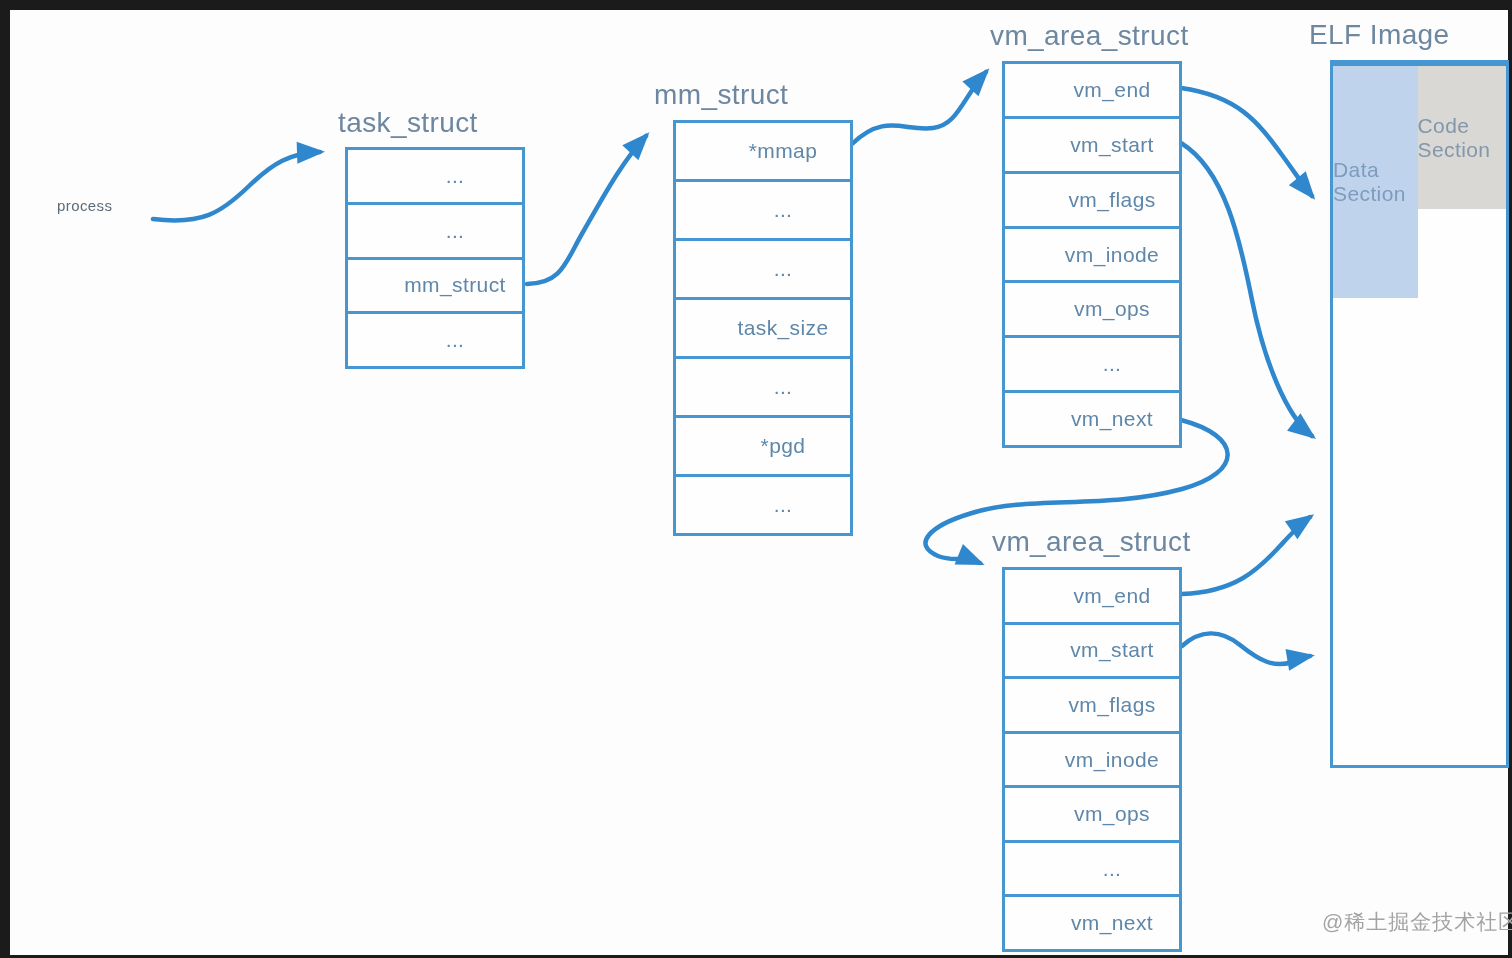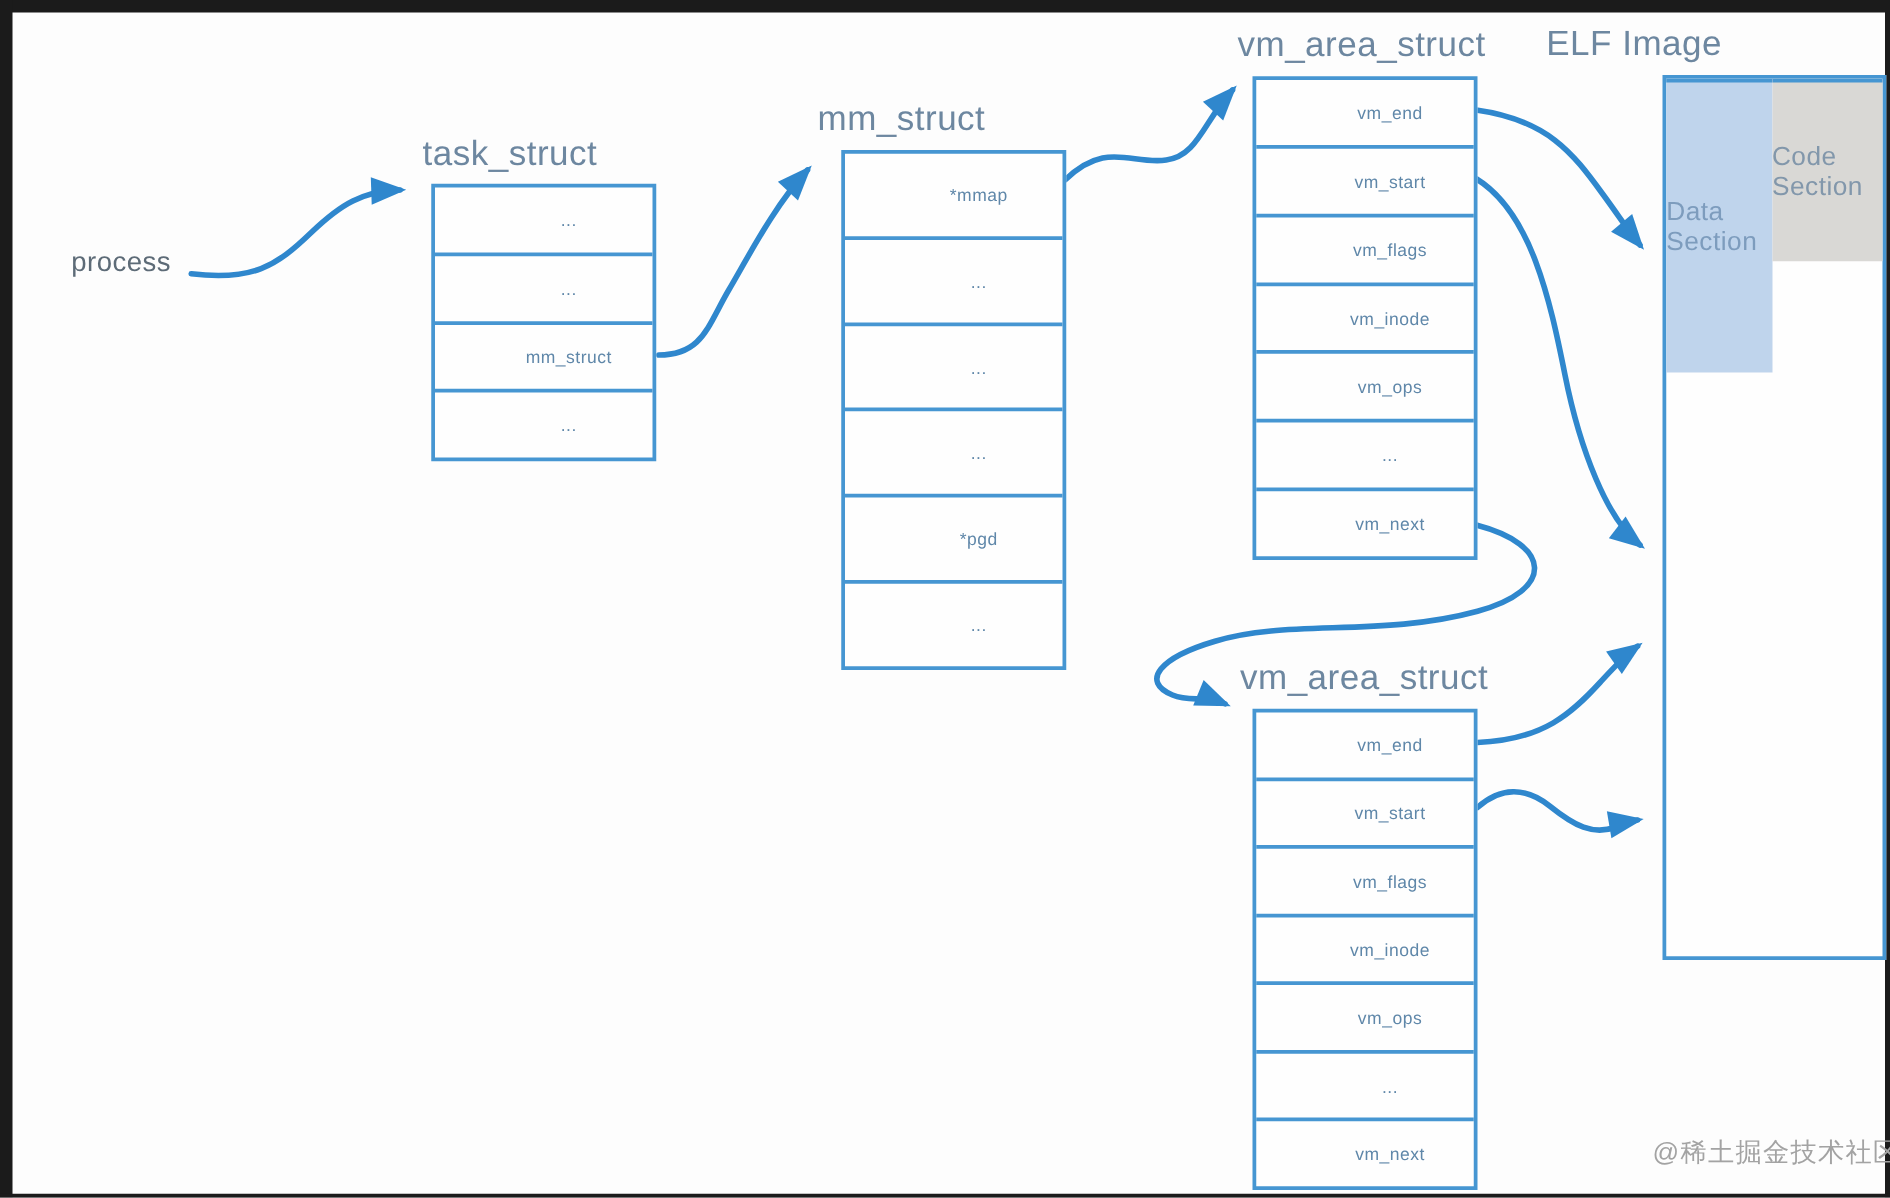--- a/index.html
+++ b/index.html
@@ -13,33 +13,33 @@
   .frame-left{left:0;top:0;width:10px;height:958px;}
   .frame-right{left:1508px;top:0;width:4px;height:958px;}
   .frame-bottom{left:0;top:955px;width:1512px;height:3px;}
 
   .arrows{position:absolute;left:0;top:0;pointer-events:none;}
   .arrow-path{fill:none;stroke:var(--arrow,#2f87cd);stroke-width:4.5;stroke-linecap:round;}
   .ah{fill:var(--arrow,#2f87cd);}
 
   .floating-label{
     position:absolute;color:var(--process-text,#5d6b77);
-    font-size:22px;letter-spacing:.4px;
+    font-size:15px;letter-spacing:.4px;
   }
   .box-title{
     position:absolute;color:var(--title-text,#6d87a0);
     font-size:28px;letter-spacing:.4px;white-space:nowrap;
   }
   .struct-box{
     position:absolute;box-sizing:border-box;display:flex;flex-direction:column;
     border:3px solid var(--line,#4696d2);background:#fefefe;
   }
   .srow{
     flex:1;display:flex;align-items:center;justify-content:center;
-    font-size:14px;color:var(--row-text,#5f87a9);letter-spacing:.4px;padding-left:40px;
+    font-size:21px;color:var(--row-text,#5f87a9);letter-spacing:.4px;padding-left:40px;
   }
   .srow + .srow{border-top:3px solid var(--line,#4696d2);}
 
   .elf-box{
     position:absolute;box-sizing:border-box;display:flex;flex-direction:row;
     border:3px solid var(--line,#4696d2);background:#fefefe;
   }
   .elf-seg{
     box-sizing:border-box;display:flex;align-items:center;justify-content:center;
     font-size:21px;color:var(--section-text,#7d9cbd);letter-spacing:.4px;
@@ -87,20 +87,21 @@
       <div class="srow">...</div>
       <div class="srow">mm_struct</div>
       <div class="srow">...</div>
     </div>
 
   <div class="box-title" style="left:654px;top:79px">mm_struct</div>
   <div class="struct-box" style="left:673px;top:120px;width:180px;height:416px">
       <div class="srow">*mmap</div>
       <div class="srow">...</div>
       <div class="srow">...</div>
+      <div class="srow">task_size</div>
       <div class="srow">...</div>
       <div class="srow">*pgd</div>
       <div class="srow">...</div>
     </div>
 
   <div class="box-title" style="left:990px;top:20px">vm_area_struct</div>
   <div class="struct-box" style="left:1002px;top:61px;width:180px;height:387px">
       <div class="srow">vm_end</div>
       <div class="srow">vm_start</div>
       <div class="srow">vm_flags</div>
@@ -114,21 +115,21 @@
   <div class="struct-box" style="left:1002px;top:567px;width:180px;height:385px">
       <div class="srow">vm_end</div>
       <div class="srow">vm_start</div>
       <div class="srow">vm_flags</div>
       <div class="srow">vm_inode</div>
       <div class="srow">vm_ops</div>
       <div class="srow">...</div>
       <div class="srow">vm_next</div>
     </div>
 
-  <div class="box-title" style="left:1237px;top:19px">ELF Image</div>
+  <div class="box-title" style="left:1309px;top:19px">ELF Image</div>
   <div class="elf-box" style="left:1330px;top:60px;width:179px;height:708px">
     <div class="elf-seg blank" style="height:146px"></div>
     <div class="elf-seg data" style="height:235px">
       <span>Data Section</span>
     </div>
     <div class="elf-seg blank" style="height:58px"></div>
     <div class="elf-seg code" style="height:146px">
       <span>Code Section</span>
     </div>
     <div class="elf-seg blank" style="flex:1"></div>

